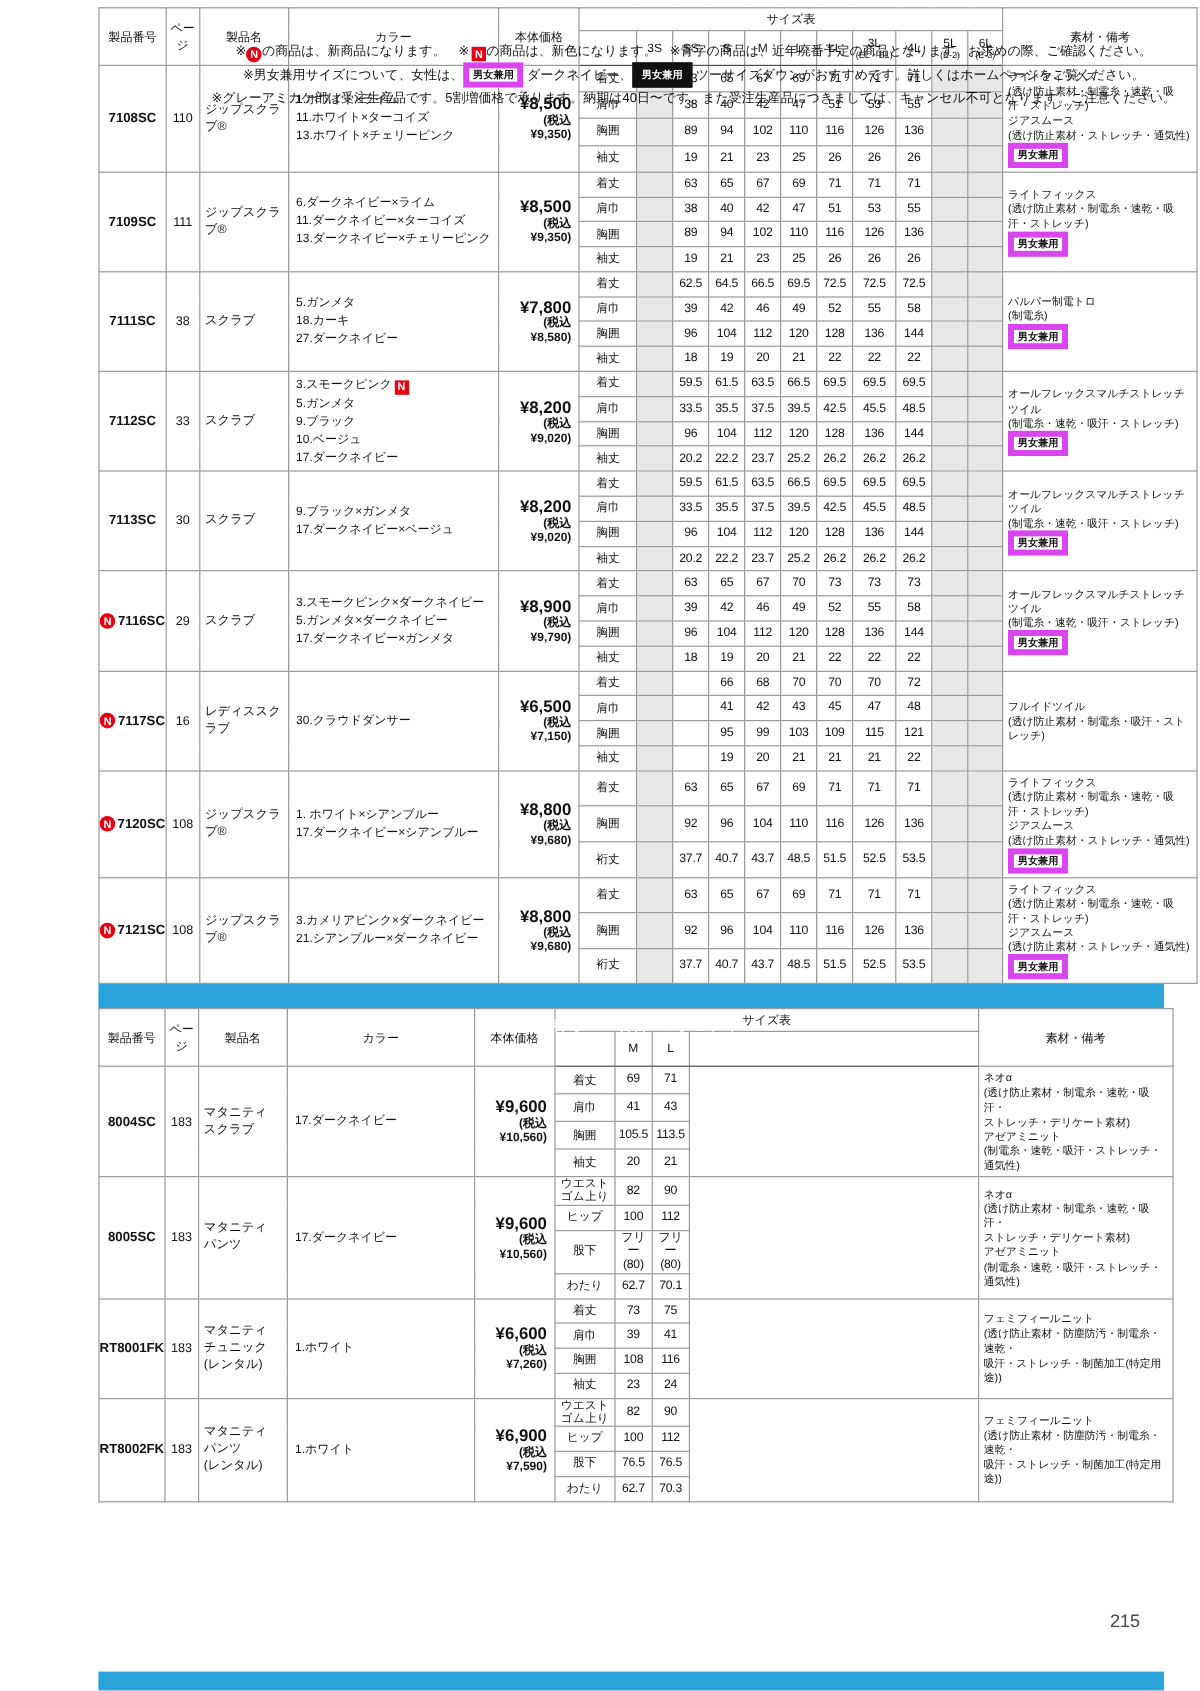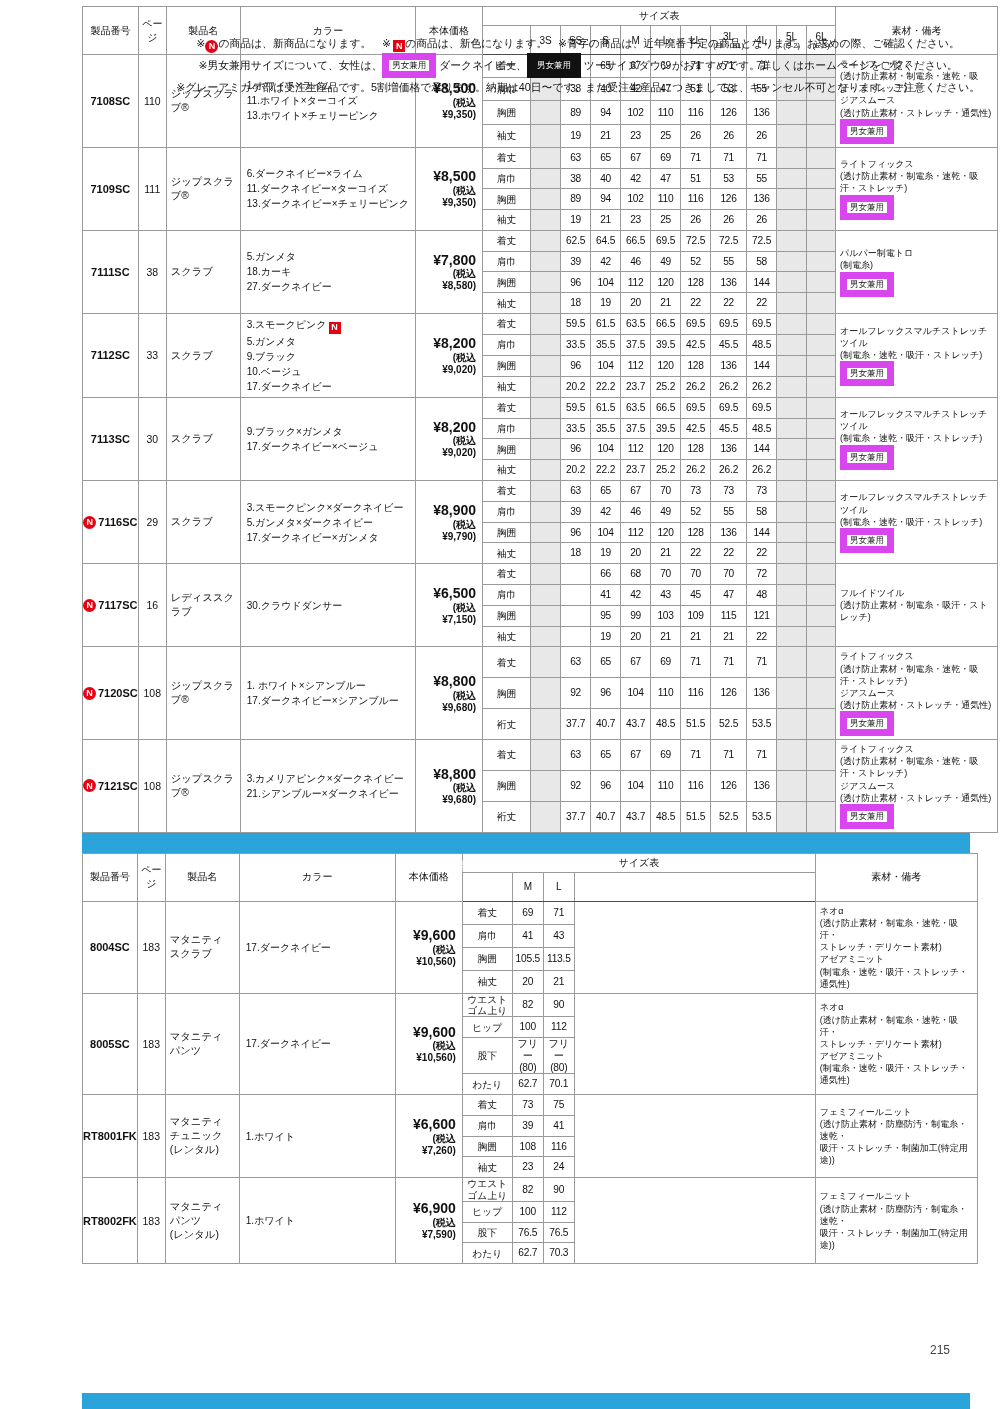--- a/index.html
+++ b/index.html
@@ -9,22 +9,22 @@
   
   #notes{position:absolute;top:34px;right:20px;text-align:center;
          font-size:10.8px;line-height:18px;color:#111;white-space:nowrap;}
   .note-line{display:block;}
   .n-circle{display:inline-flex;align-items:center;justify-content:center;
             width:13px;height:13px;border-radius:50%;background:#e60012;color:#fff;
             font-size:9px;font-weight:bold;vertical-align:-2px;}
   .n-square{display:inline-flex;align-items:center;justify-content:center;
             width:12px;height:12px;background:#e60012;color:#fff;
             font-size:9px;font-weight:bold;vertical-align:-2px;margin-left:2px;}
-  .use-badge{display:inline-block;border:7px solid #d946ef;background:#fff;color:#111;
-             font-size:8.5px;line-height:11px;padding:0 3px;vertical-align:1px;}
+  .use-badge{display:inline-block;border:5px solid #d946ef;background:#fff;color:#111;
+             font-size:8.5px;line-height:11px;padding:0 3px;vertical-align:1px;font-weight:bold;}
   .use-badge.inv{background:#111;color:#fff;border-color:#111;}
 
   
   .spec-table{border-collapse:collapse;table-layout:fixed;margin-left:82px;
               border:1.5px solid #4d4d4d;background:#fff;}
   .spec-table th,.spec-table td{border:1px solid #9a9a9a;padding:0;margin:0;
               text-align:center;vertical-align:middle;font-weight:normal;
               font-size:10.5px;color:#111;overflow:hidden;}
   #table1{margin-top:6px;}
   #table2{margin-top:0;}
@@ -46,21 +46,21 @@
   .price-tax{font-size:10px;font-weight:bold;line-height:1.2;}
   td.mlabel{font-size:9.8px;white-space:pre-line;line-height:1.15;}
   td.val{font-size:10.2px;letter-spacing:-0.2px;white-space:pre-line;line-height:1.15;}
   td.mat-cell{text-align:left;padding:3px 4px;font-size:9px;line-height:1.35;}
   td.filler{background:#fff;}
 
   
   #banner{margin-left:82px;width:888px;height:20px;background:#2aa4da;
           display:flex;align-items:center;justify-content:center;}
   #banner span{color:#fff;font-weight:bold;font-size:11.5px;letter-spacing:1px;margin-top:48px;}
-  #page-number{position:absolute;top:1343px;right:50px;font-size:12px;color:#444;}
+  #page-number{position:absolute;top:1343px;right:50px;font-size:15px;color:#444;}
   #bottom-banner{position:absolute;left:82px;top:1393px;width:888px;height:16px;background:#2aa4da;}
 </style>
 </head>
 <body>
 
 <div id="sheet">
   <div id="notes">
       <div class="note-line"><span>※</span><span class="n-circle">N</span><span>の商品は、新商品になります。　※</span><span class="n-square">N</span><span>の商品は、新色になります。　※青字の商品は、近年廃番予定の商品となります。お求めの際、ご確認ください。</span></div>
       <div class="note-line"><span>※男女兼用サイズについて、女性は、</span><span class="use-badge">男女兼用</span><span> ダークネイビー、</span><span class="use-badge inv">男女兼用</span><span> ツーサイズダウンがおすすめです。詳しくはホームページをご覧ください。</span></div>
       <div class="note-line"><span>※グレーアミカケ部は受注生産品です。5割増価格で承ります。納期は40日〜です。また受注生産品につきましては、キャンセル不可となります。ご注意ください。</span></div>

